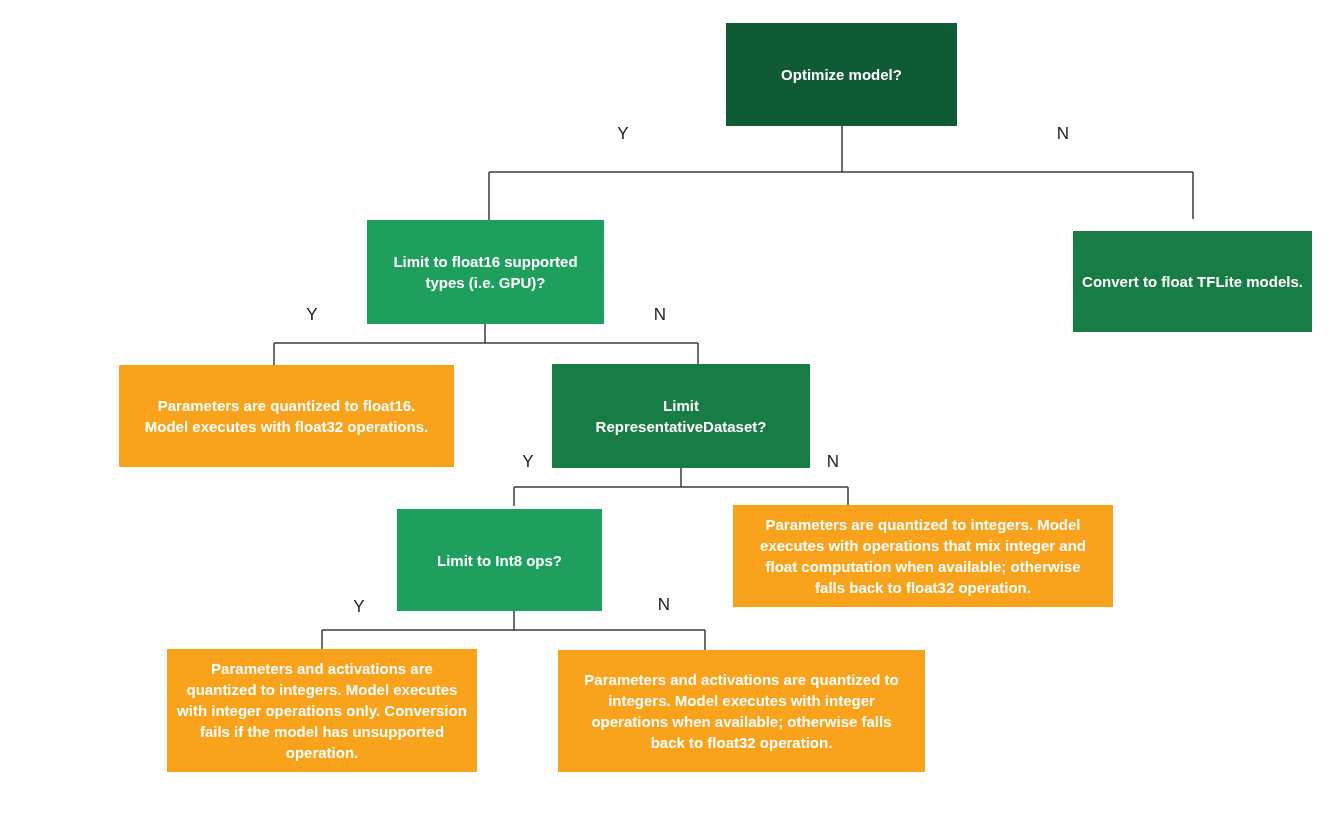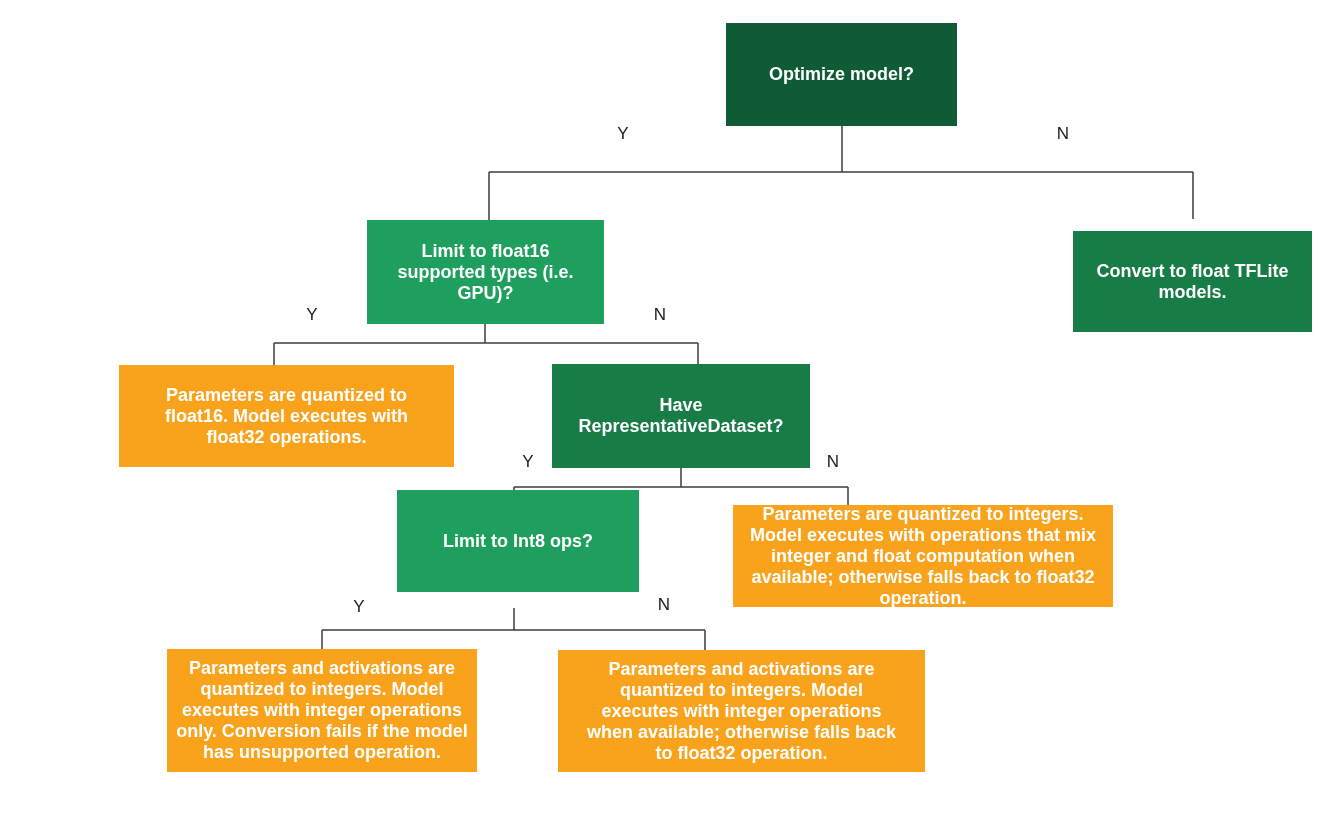--- a/index.html
+++ b/index.html
@@ -26,21 +26,21 @@
   }
   svg.connectors path{
     stroke:var(--line);stroke-width:1.5;fill:none;
   }
   .node{
     position:absolute;
     display:flex;align-items:center;justify-content:center;
     text-align:center;
     color:var(--node-text);
     font-weight:bold;
-    font-size:18px;line-height:21px;
+    font-size:15px;line-height:21px;
     box-sizing:border-box;
   }
   .node.dark{background:var(--dark-green);}
   .node.mid{background:var(--mid-green);}
   .node.bright{background:var(--bright-green);}
   .node.orange{background:var(--orange);}
   .branch-label{
     position:absolute;
     transform:translate(-50%,-50%);
     color:var(--label-text);
@@ -61,23 +61,23 @@
   </svg>
 
   <div class="node dark" style="left:726px;top:23px;width:231px;height:103px;padding:0 10px;">Optimize model?</div>
 
   <div class="node bright" style="left:367px;top:220px;width:237px;height:104px;padding:0 10px;">Limit to float16 supported types (i.e. GPU)?</div>
 
   <div class="node mid" style="left:1073px;top:231px;width:239px;height:101px;padding:0 8px;">Convert to float TFLite models.</div>
 
   <div class="node orange" style="left:119px;top:365px;width:335px;height:102px;padding:16px 24px;">Parameters are quantized to float16. Model executes with float32 operations.</div>
 
-  <div class="node mid" style="left:552px;top:364px;width:258px;height:104px;padding:0 26px;">Have RepresentativeDataset?</div>
+  <div class="node mid" style="left:552px;top:364px;width:258px;height:104px;padding:0 26px;">Limit RepresentativeDataset?</div>
 
-  <div class="node bright" style="left:397px;top:490px;width:242px;height:102px;padding:17px 10px;">Limit to Int8 ops?</div>
+  <div class="node bright" style="left:397px;top:509px;width:205px;height:102px;padding:17px 10px;">Limit to Int8 ops?</div>
 
   <div class="node orange" style="left:733px;top:505px;width:380px;height:102px;padding:0 16px;">Parameters are quantized to integers. Model executes with operations that mix integer and float computation when available; otherwise falls back to float32 operation.</div>
 
   <div class="node orange" style="left:167px;top:649px;width:310px;height:123px;padding:0 8px;">Parameters and activations are quantized to integers. Model executes with integer operations only. Conversion fails if the model has unsupported operation.</div>
 
   <div class="node orange" style="left:558px;top:650px;width:367px;height:122px;padding:0 22px;">Parameters and activations are quantized to integers. Model executes with integer operations when available; otherwise falls back to float32 operation.</div>
 
   <span class="branch-label" style="left:623px;top:133px;">Y</span>
   <span class="branch-label" style="left:1063px;top:133px;">N</span>
 

